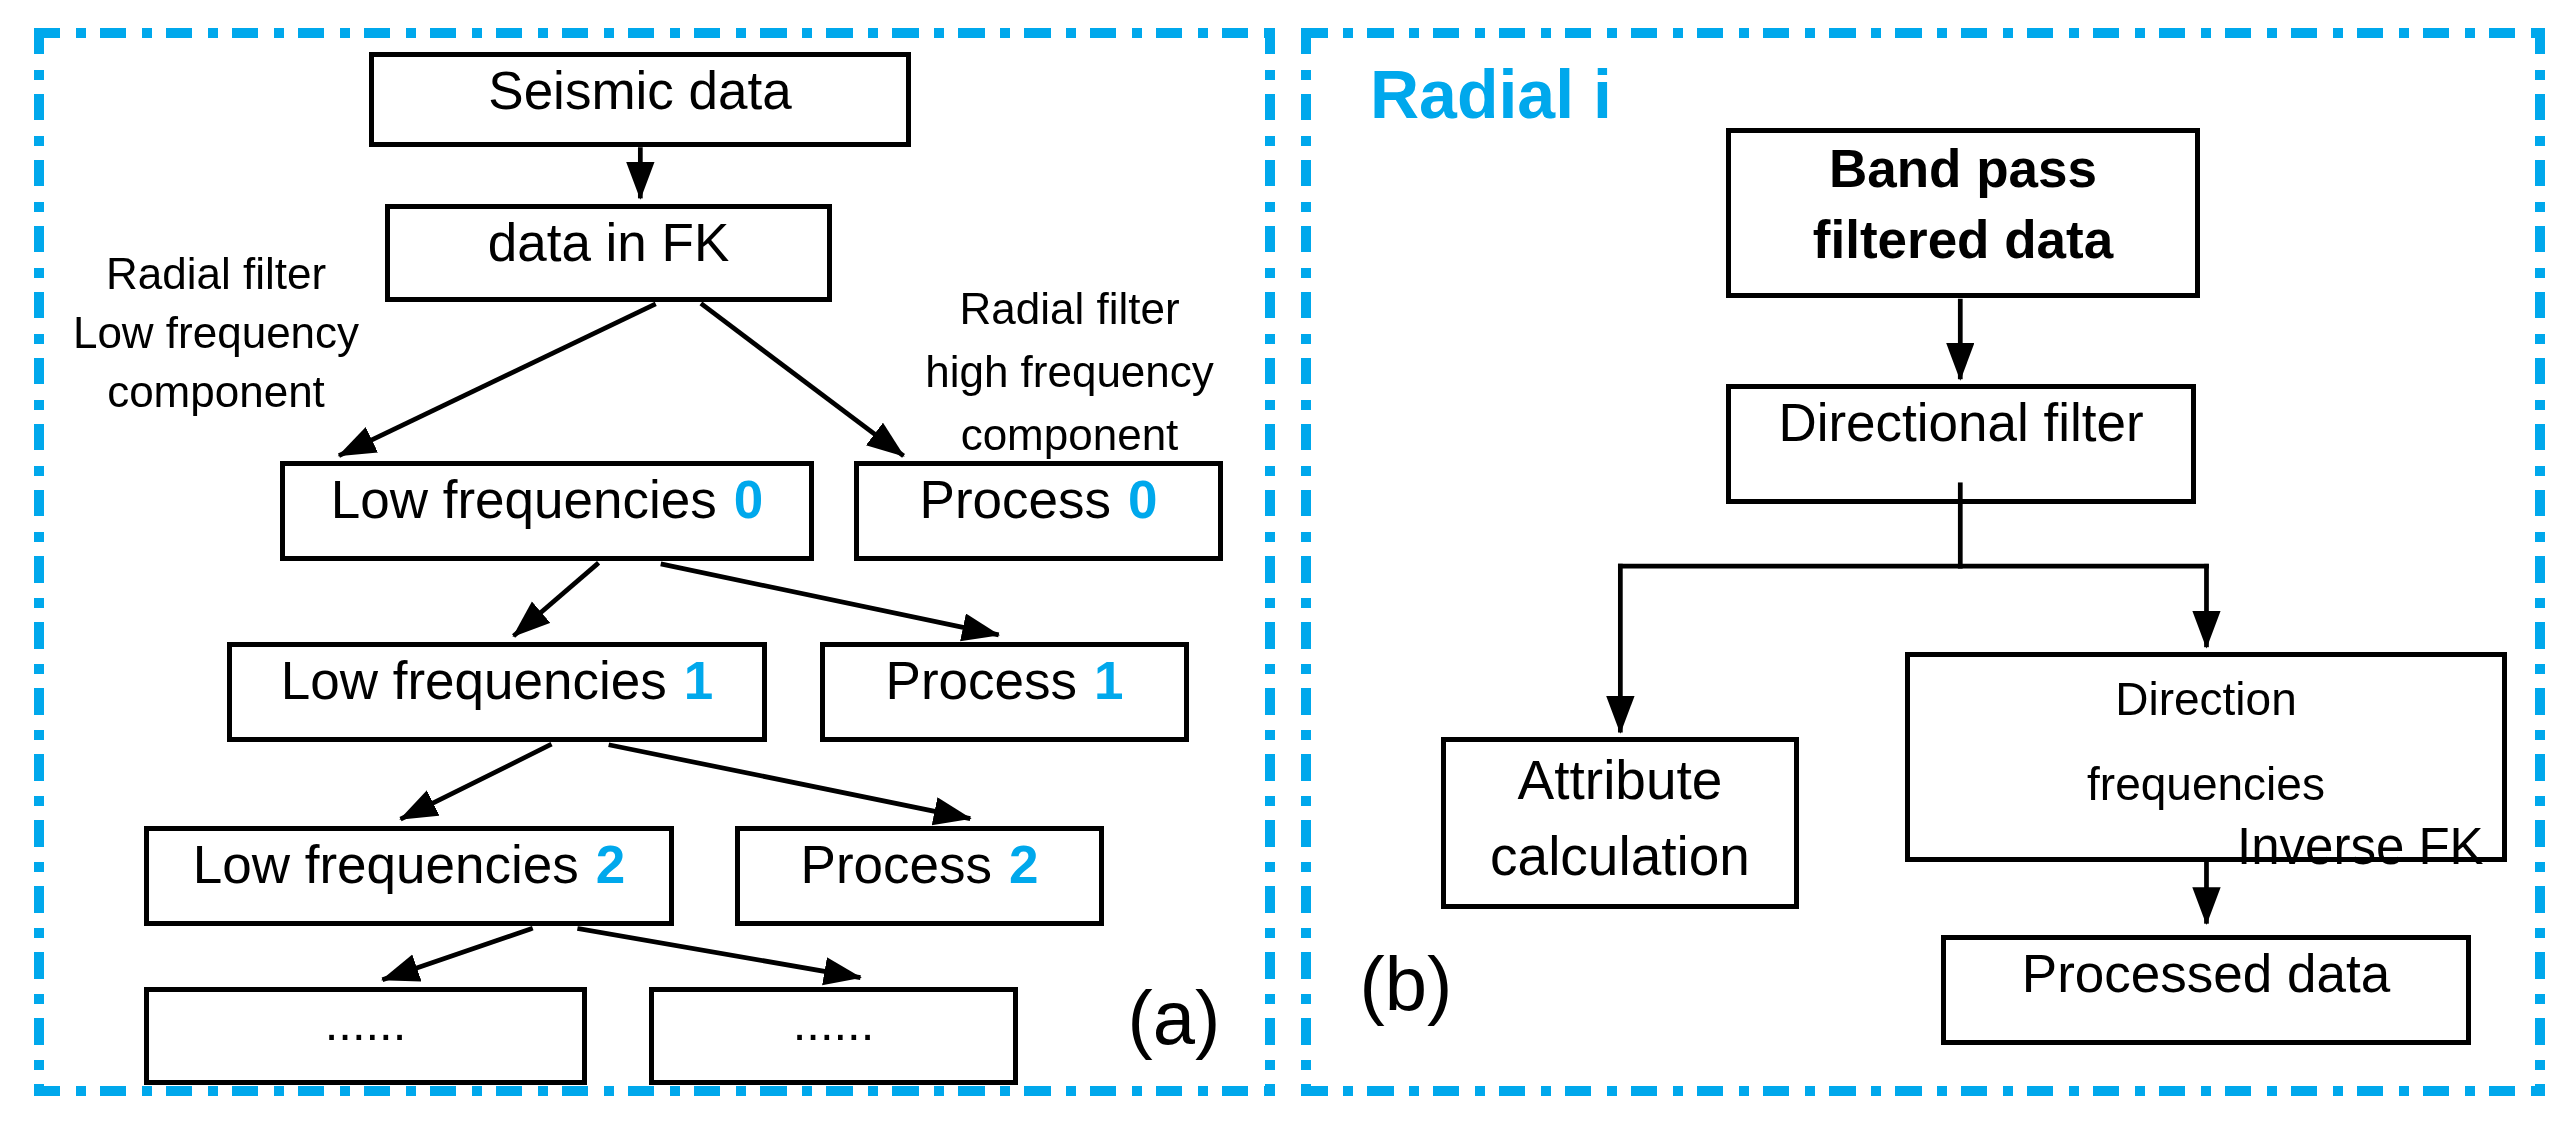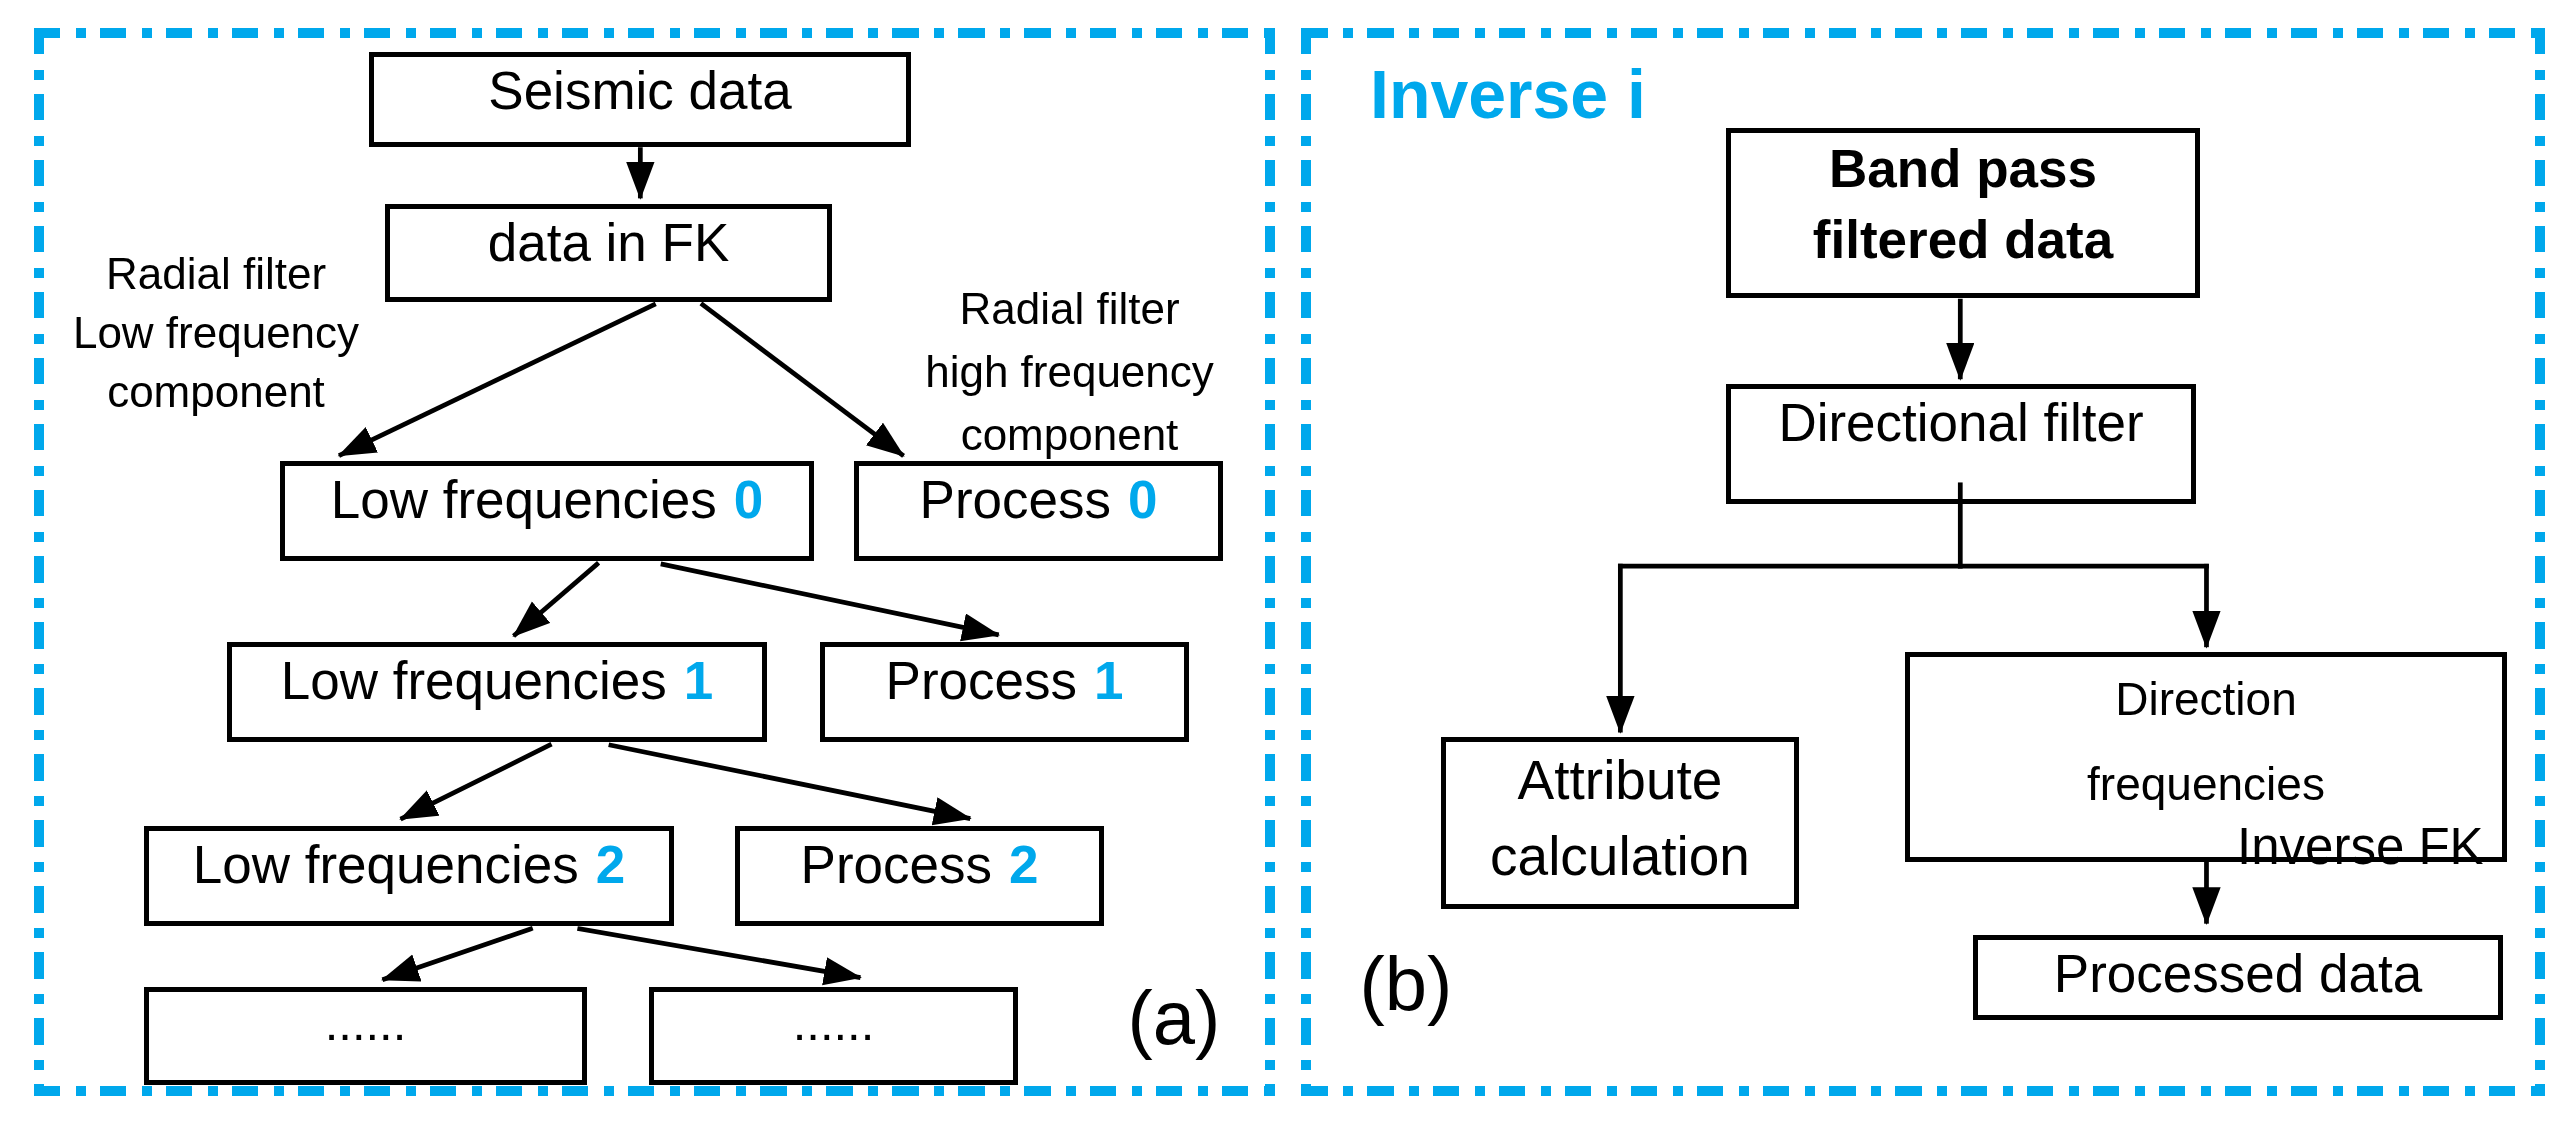--- a/index.html
+++ b/index.html
@@ -134,21 +134,21 @@
   <div class="node" style="left:144px; top:987px; width:443px; height:98px; font-size:49px;">
     <span>......</span>
   </div>
 
   <div class="node" style="left:649px; top:987px; width:369px; height:98px; font-size:49px;">
     <span>......</span>
   </div>
 
   <div class="tag" style="left:1103px; top:974px; width:142px;">(a)</div>
 
-  <div class="panel-title" style="left:1370px; top:55px;">Inverse i</div>
+  <div class="panel-title" style="left:1370px; top:55px;">Radial i</div>
 
   <div class="node" style="left:1726px; top:128px; width:474px; height:170px; line-height:71px;font-weight:bold;">
     <div>Band pass</div>
     <div>filtered data</div>
   </div>
 
   <div class="node" style="left:1726px; top:384px; width:470px; height:120px;">
     <span>Directional filter</span>
   </div>
 
@@ -157,21 +157,21 @@
     <div>calculation</div>
   </div>
 
   <div class="node" style="left:1905px; top:652px; width:602px; height:210px; line-height:85px; font-size:46px;">
     <div>Direction</div>
     <div>frequencies</div>
   </div>
 
   <div class="edge-label" style="left:2237px; top:817px;">Inverse FK</div>
 
-  <div class="node" style="left:1941px; top:935px; width:530px; height:85px;margin-left:32px;">
+  <div class="node" style="left:1941px; top:935px; width:530px; height:110px;">
     <span>Processed data</span>
   </div>
 
   <div class="tag" style="left:1335px; top:940px; width:142px;">(b)</div>
 
   <svg class="arrows" width="2576" height="1123" viewBox="0 0 2720 1186">
     <defs>
       <marker id="ah" markerUnits="strokeWidth" markerWidth="9" markerHeight="7" refX="7.2" refY="3" orient="auto">
         <path d="M0,0 L8,3 L0,6 Z" fill="#000"></path>
       </marker>

